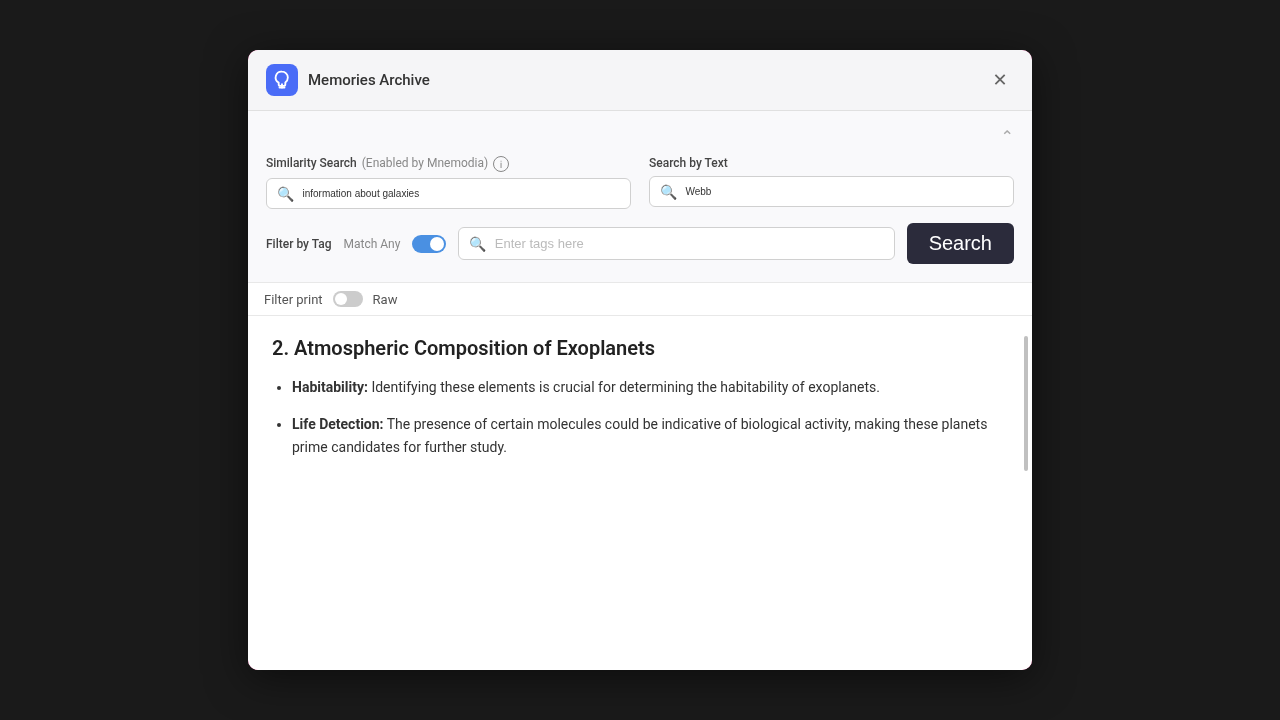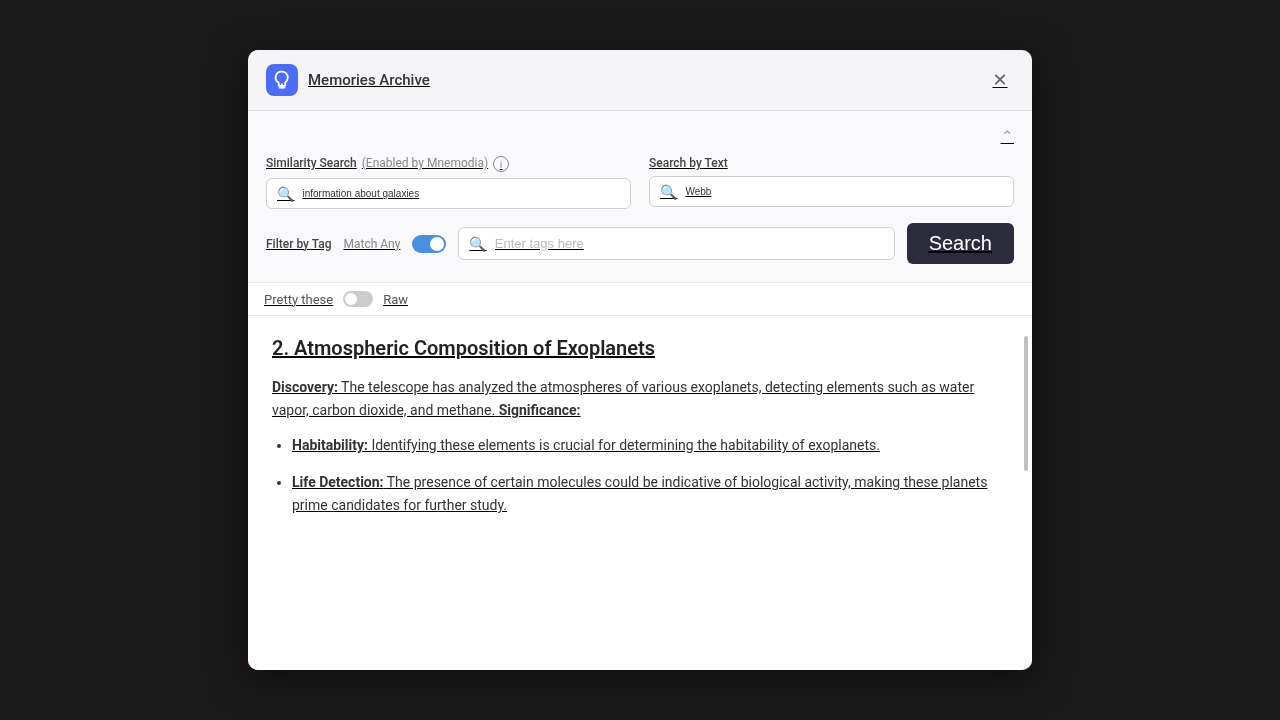--- a/index.html
+++ b/index.html
@@ -14,21 +14,20 @@
     }
     .modal {
       background: #ec4899;
       border-radius: 10px;
       width: 784px;
       min-height: 620px;
       box-shadow: 0 8px 40px rgba(0,0,0,0.5);
       overflow: hidden;
       display: flex;
       flex-direction: column;
-      text-decoration: underline;
     }
     .modal-header {
       display: flex;
       align-items: center;
       padding: 14px 18px;
       background: #f5f5f7;
       border-bottom: 1px solid #e0e0e0;
       gap: 10px;
     }
     .modal-logo {
@@ -351,35 +350,30 @@
         <span class="icon">🔍</span>
         <input type="text" placeholder="Enter tags here" style="">
       </div>
       <button class="search-btn">Search</button>
     </div>
   </div>
 
   <div class="results-area">
 
     <div class="pretty-raw-bar">
-      <span class="label">Pretty these</span>
+      <span class="label">Filter print</span>
       <div class="toggle-small"></div>
       <span class="raw-label">Raw</span>
     </div>
 
     <div class="content-area">
       <div class="scroll-indicator"></div>
 
       <h2>2. Atmospheric Composition of Exoplanets</h2>
 
-      <p>
-        <span class="bold">Discovery:</span>
-        <span>The telescope has analyzed the atmospheres of various exoplanets, detecting elements such as water vapor, carbon dioxide, and methane.</span>
-        <span class="bold">Significance:</span>
-      </p>
 
       <ul>
         <li>
           <span class="bold">Habitability:</span>
           <span>Identifying these elements is crucial for determining the habitability of exoplanets.</span>
         </li>
         <li>
           <span class="bold">Life Detection:</span>
           <span>The presence of certain molecules could be indicative of biological activity, making these planets prime candidates for further study.</span>
         </li>

